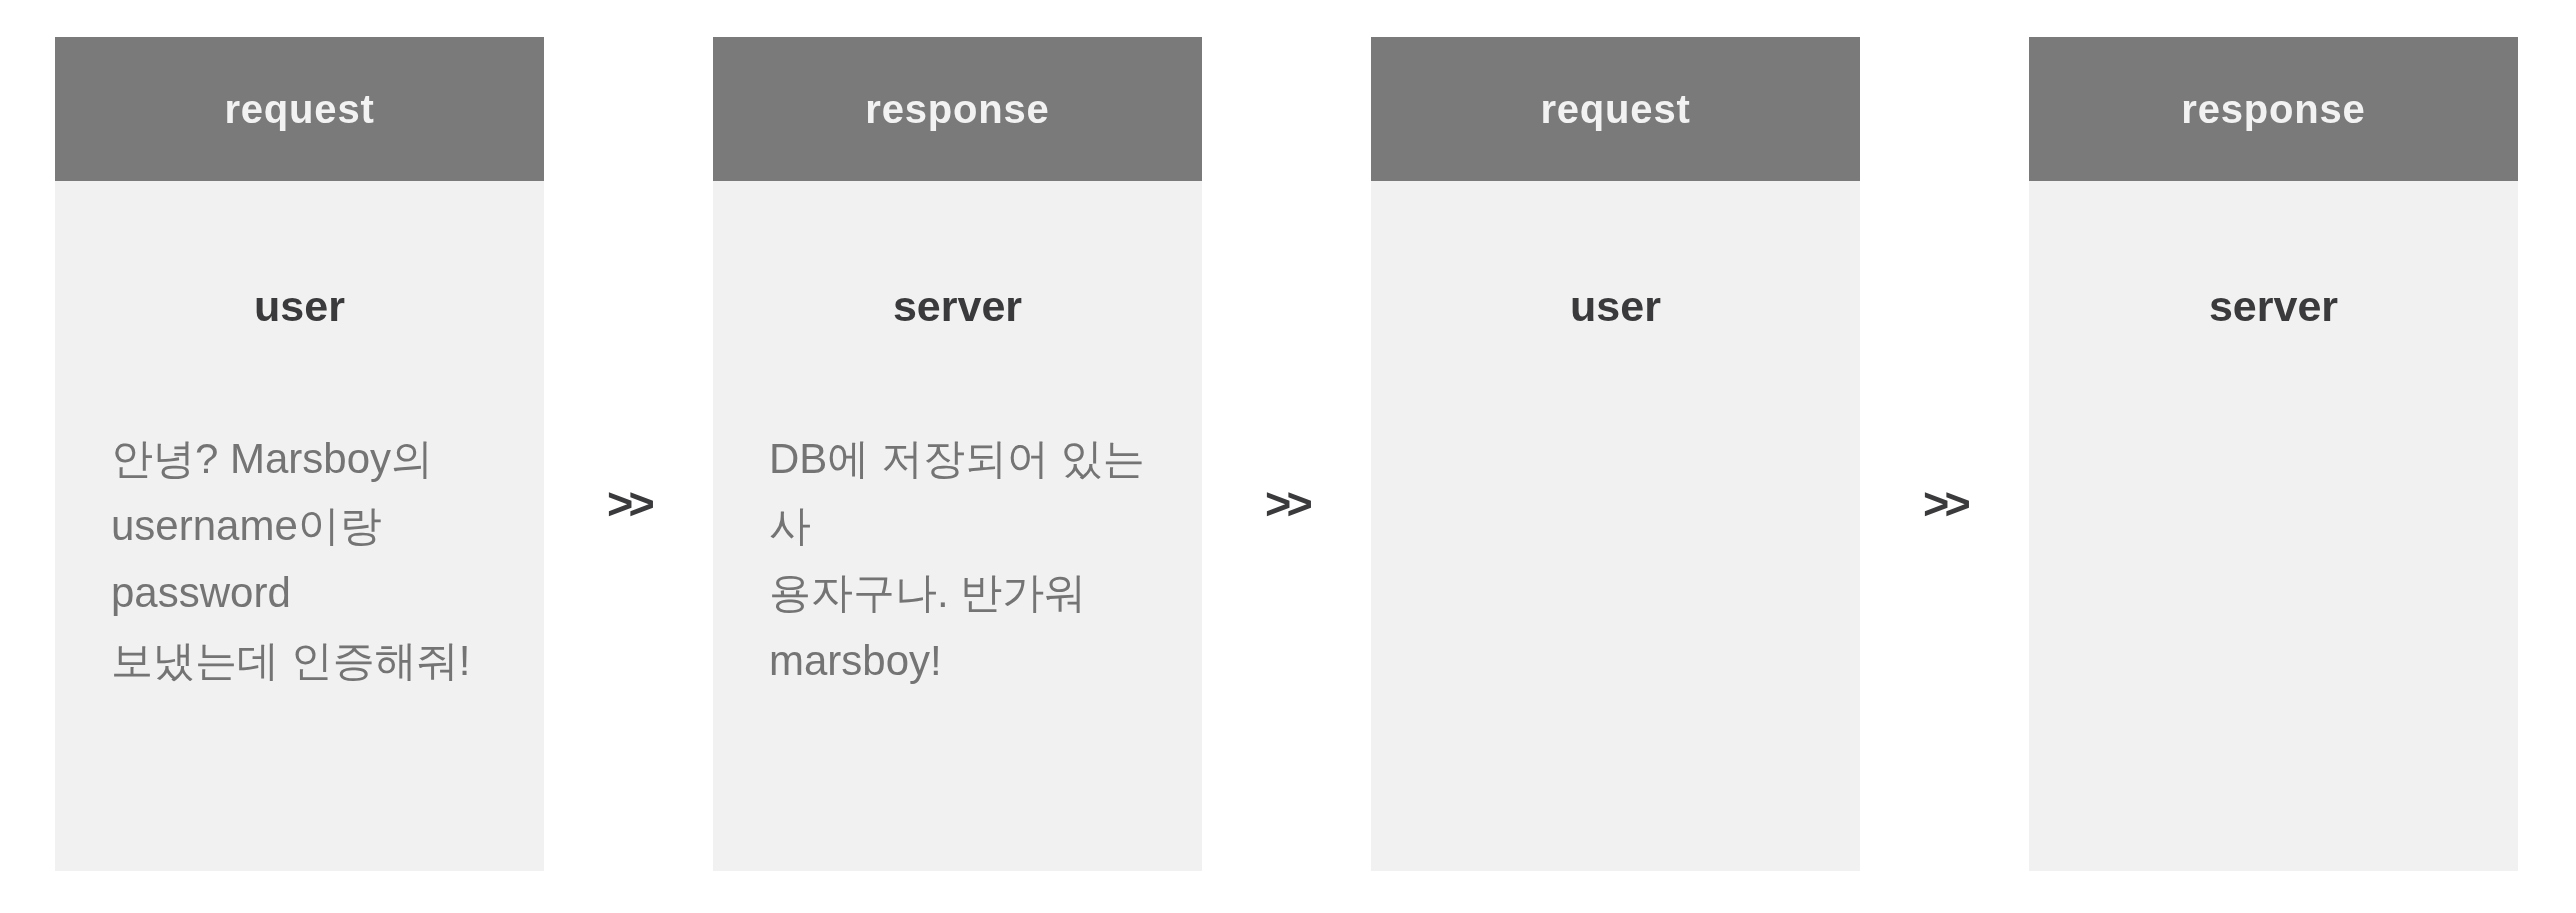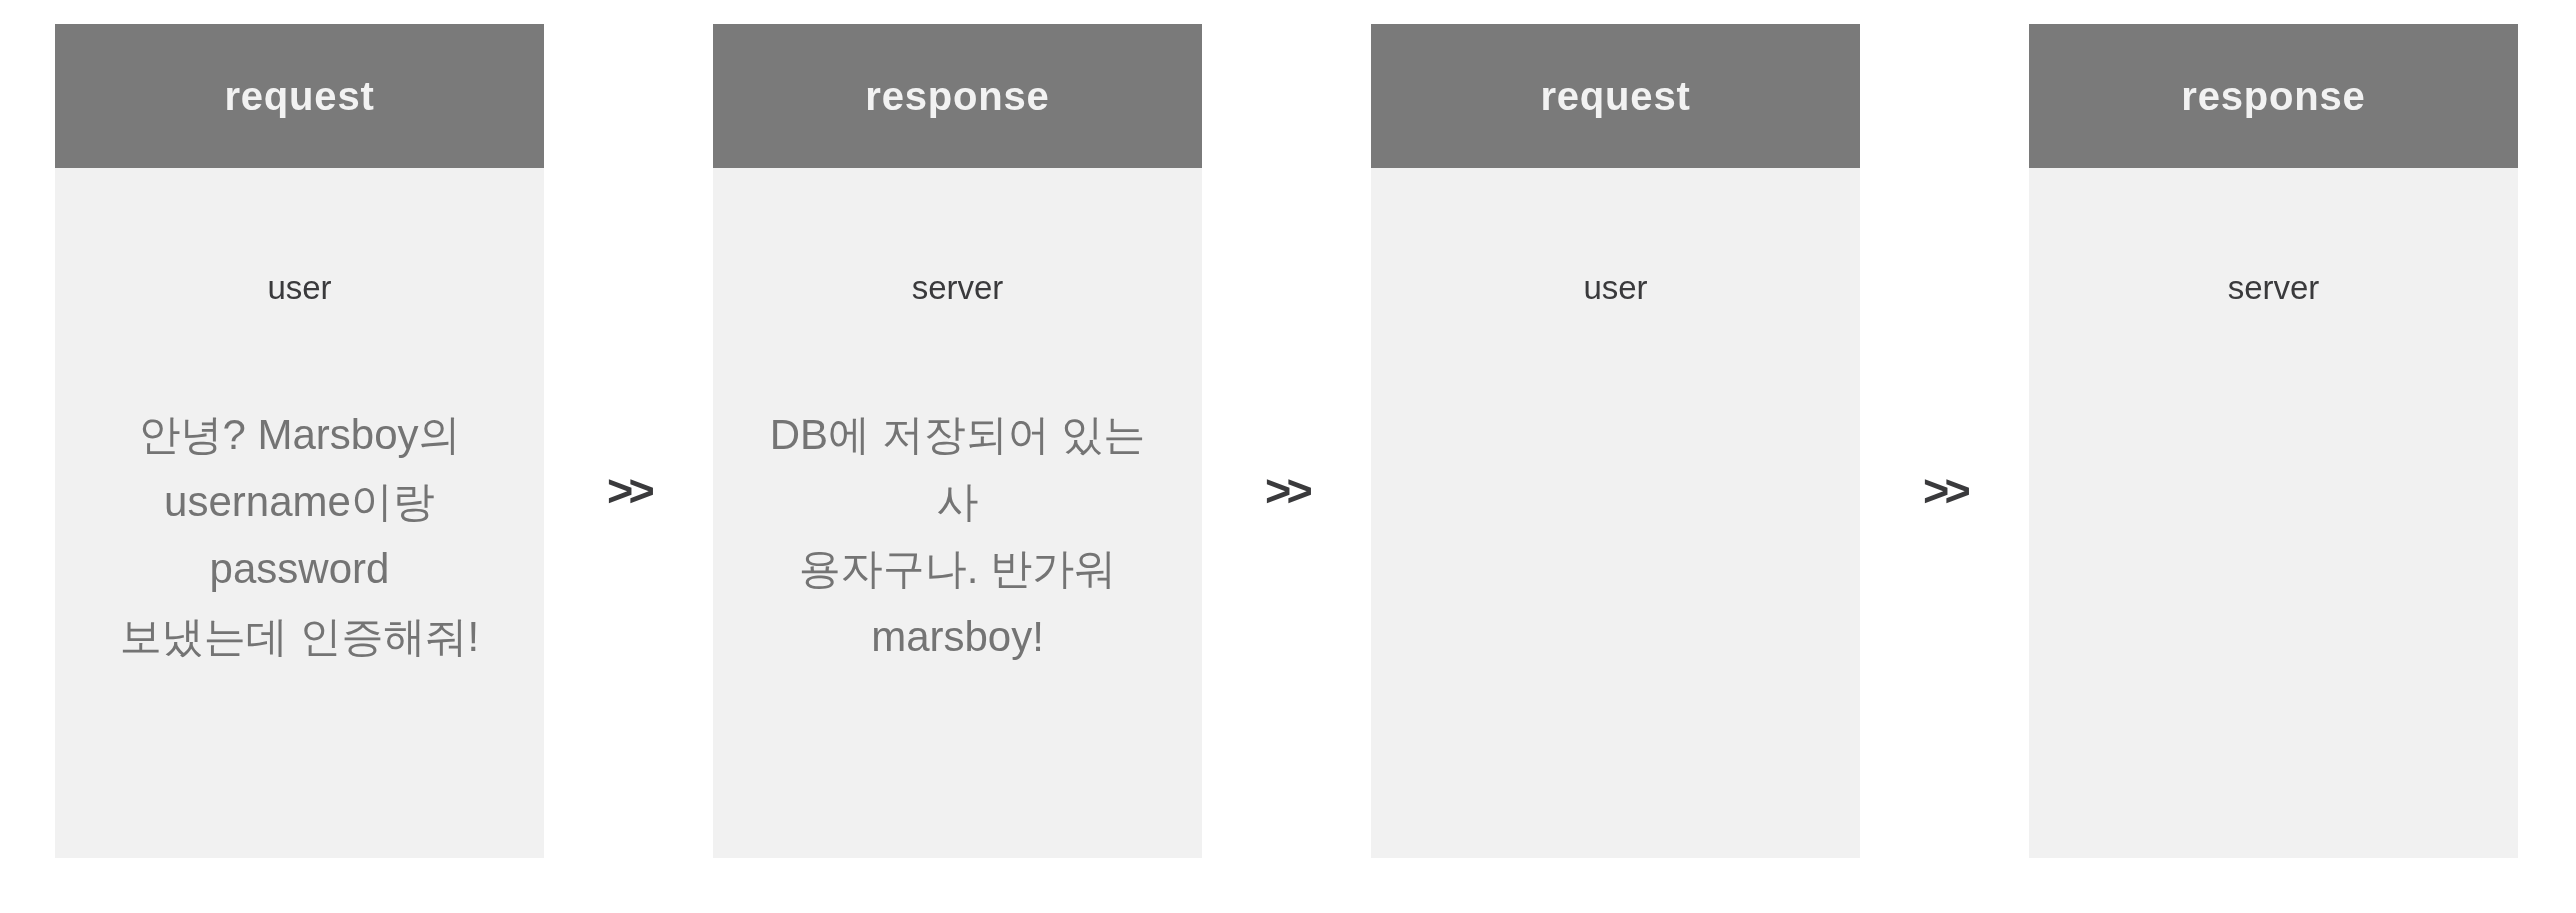--- a/index.html
+++ b/index.html
@@ -7,21 +7,21 @@
   .canvas {
     position: relative;
     width: 2576px;
     height: 913px;
     background: #ffffff;
     font-family: "Liberation Sans", "DejaVu Sans", sans-serif;
     overflow: hidden;
   }
   .row {
     position: absolute;
-    top: 24px;
+    top: 37px;
     left: 55px;
     display: flex;
     align-items: stretch;
   }
   .card {
     width: 489px;
     height: 834px;
     display: flex;
     flex-direction: column;
   }
@@ -37,33 +37,33 @@
     letter-spacing: 0.8px;
   }
   .card-body {
     flex: 1;
     background: #f1f1f1;
     display: block;
   }
   .entity-title {
     margin-top: 101px;
     text-align: center;
-    font-size: 33px;
-    font-weight: 400;
+    font-size: 43px;
+    font-weight: 700;
     color: #3a3a3c;
   }
   .message {
     margin-top: 94px;
     padding: 0 56px;
     font-size: 42px;
     font-weight: 400;
     color: #747474;
     line-height: 1.6;
     white-space: pre-line;
-    text-align: center;
+    text-align: left;
   }
   .gap {
     width: 169px;
     position: relative;
   }
   .arrow {
     position: absolute;
     top: 441px;
     left: 0;
     width: 100%;

